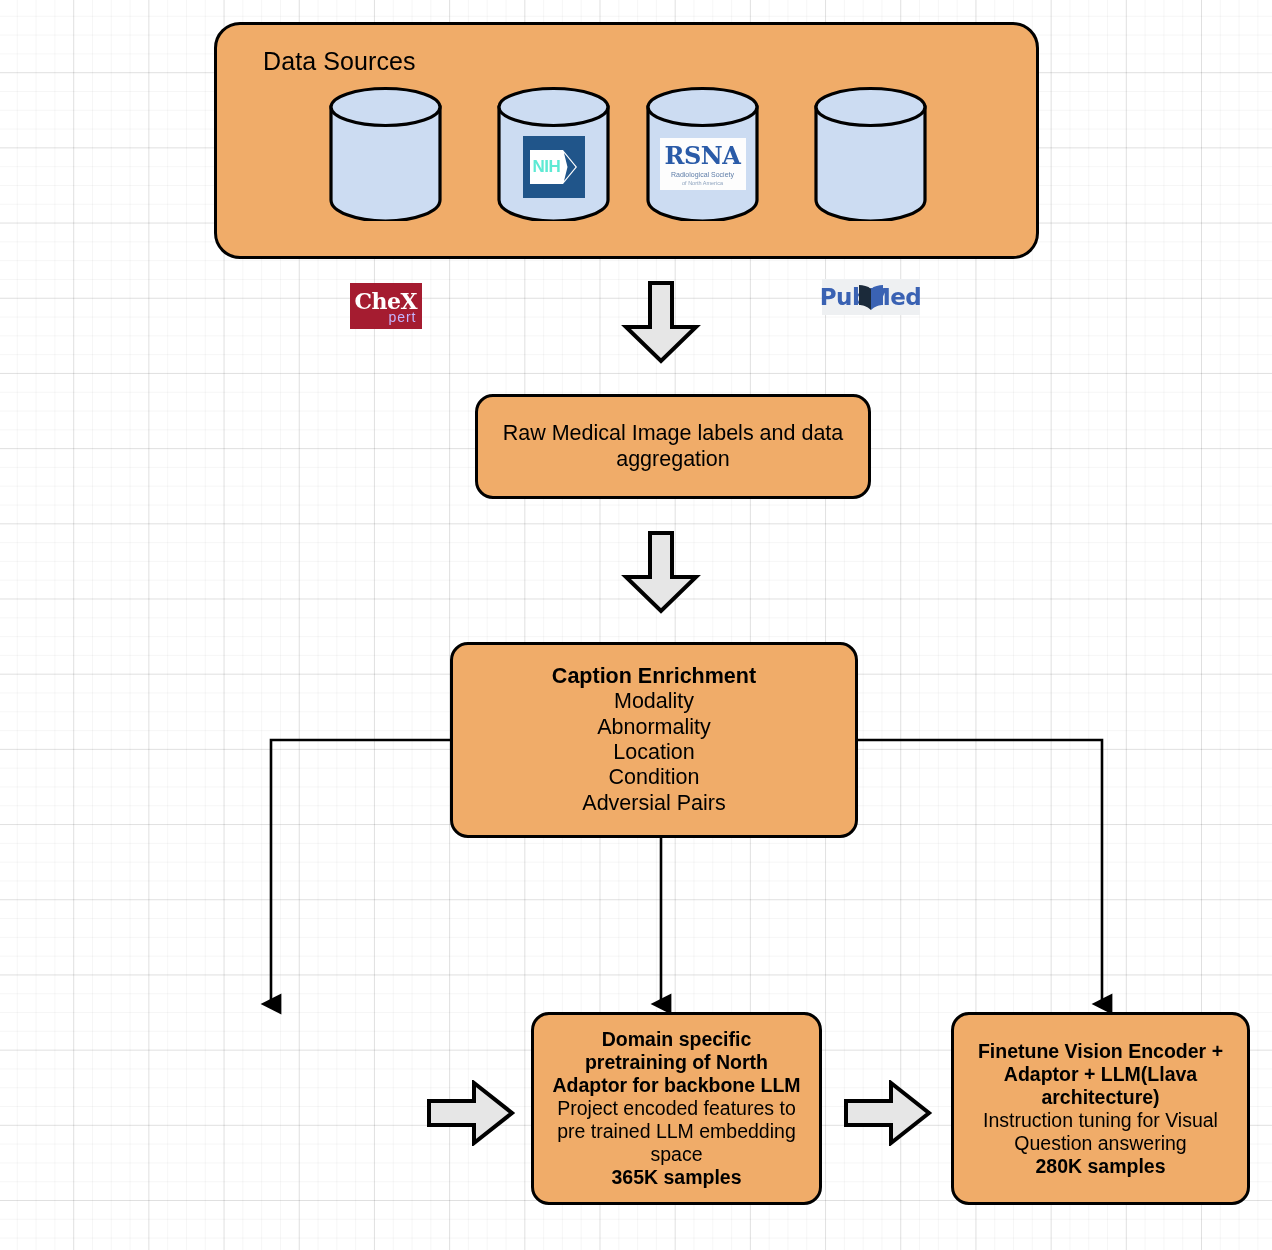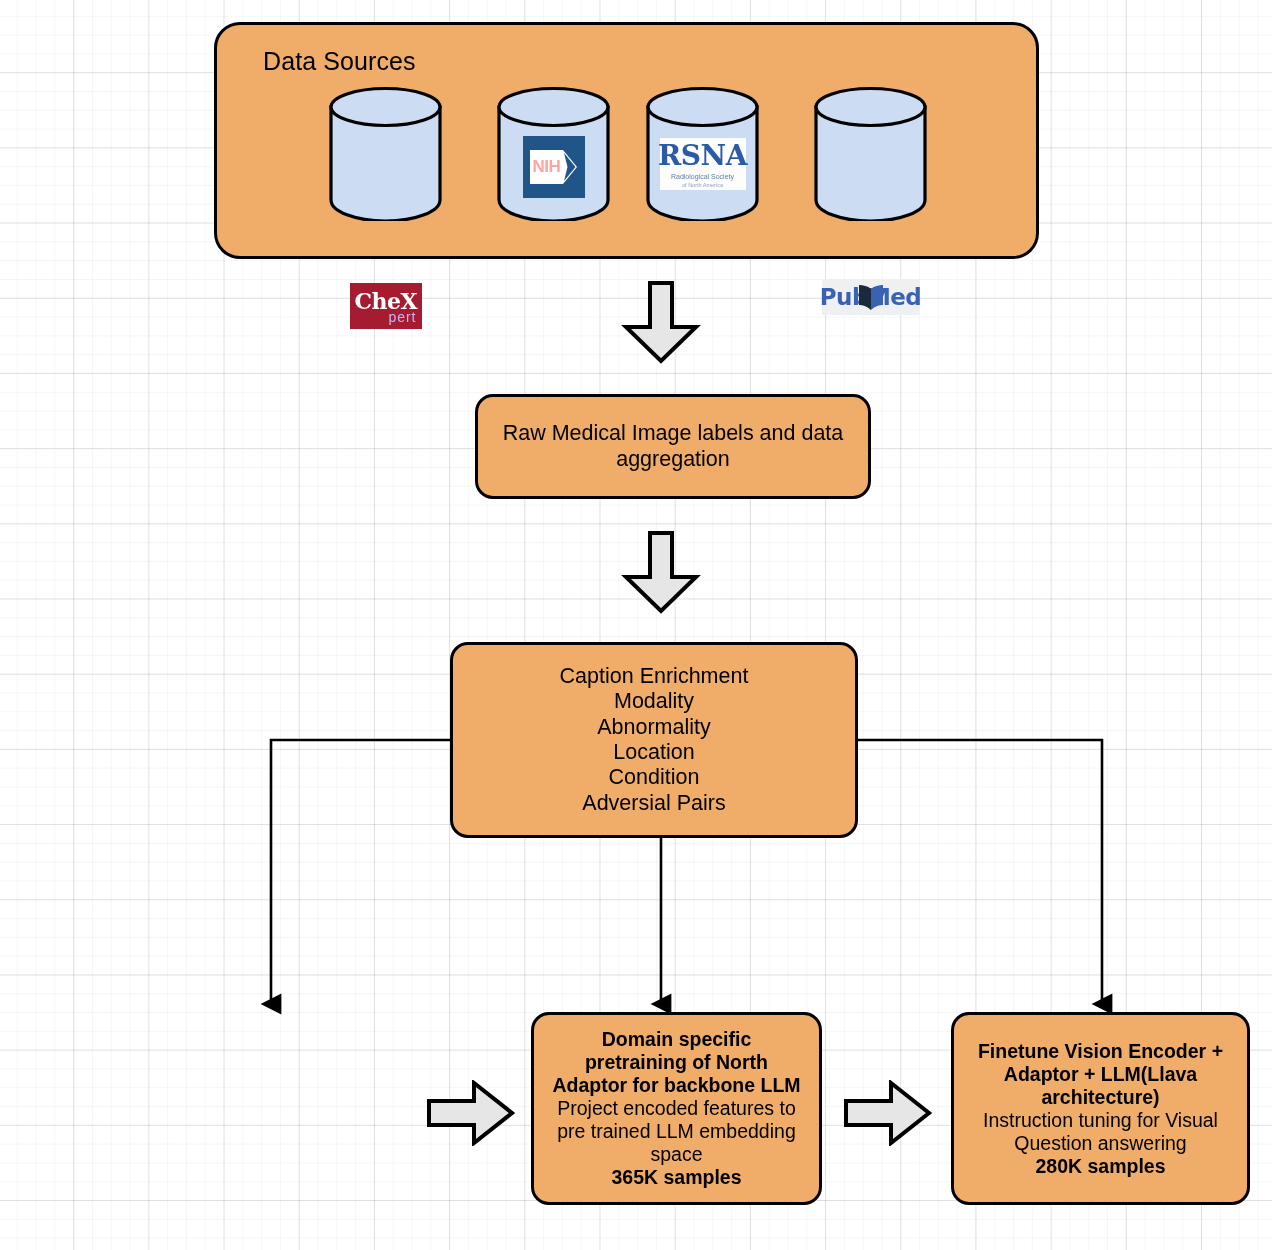--- a/index.html
+++ b/index.html
@@ -110,38 +110,38 @@
     position: relative;
     width: 48px; height: 34px;
   }
   .logo-nih .chev {
     position: absolute; inset: 0;
   }
   .logo-nih .nih-text {
     position: absolute;
     left: 3px; top: 50%;
     transform: translateY(-50%);
-    color: #fca5a5;
+    color: #5eead4;
     font-size: 17px;
     font-weight: bold;
     letter-spacing: -0.5px;
     font-family: "Liberation Sans", sans-serif;
   }
 
   .logo-rsna {
     width: 86px; height: 52px;
     background: #fdfdfd;
     display: flex; flex-direction: column;
     align-items: center; justify-content: center;
     padding-top: 2px;
     box-sizing: border-box;
   }
   .logo-rsna .rsna-main {
     color: #2a5ba8;
-    font-size: 28px;
+    font-size: 24px;
     font-weight: bold;
     font-family: "DejaVu Serif", serif;
     line-height: 1;
     letter-spacing: -0.5px;
   }
   .logo-rsna .rsna-sub1 {
     color: #5e7da8;
     font-size: 7px;
     line-height: 1.25;
     margin-top: 3px;
@@ -177,21 +177,21 @@
     left: 475px; top: 394px;
     width: 396px; height: 105px;
     font-size: 21.5px;
     padding: 4px 14px;
   }
   #caption-box {
     left: 450px; top: 642px;
     width: 408px; height: 196px;
     font-size: 21.5px;
   }
-  #caption-box .title { font-weight: normal; }
+  #caption-box .title { font-weight: bold; }
 
   #box-left {
     left: 131px; top: 1012px;
     width: 281px; height: 193px;
     font-size: 19.5px;
     padding: 0 6px;
   }
   #box-mid {
     left: 531px; top: 1012px;
     width: 291px; height: 193px;

